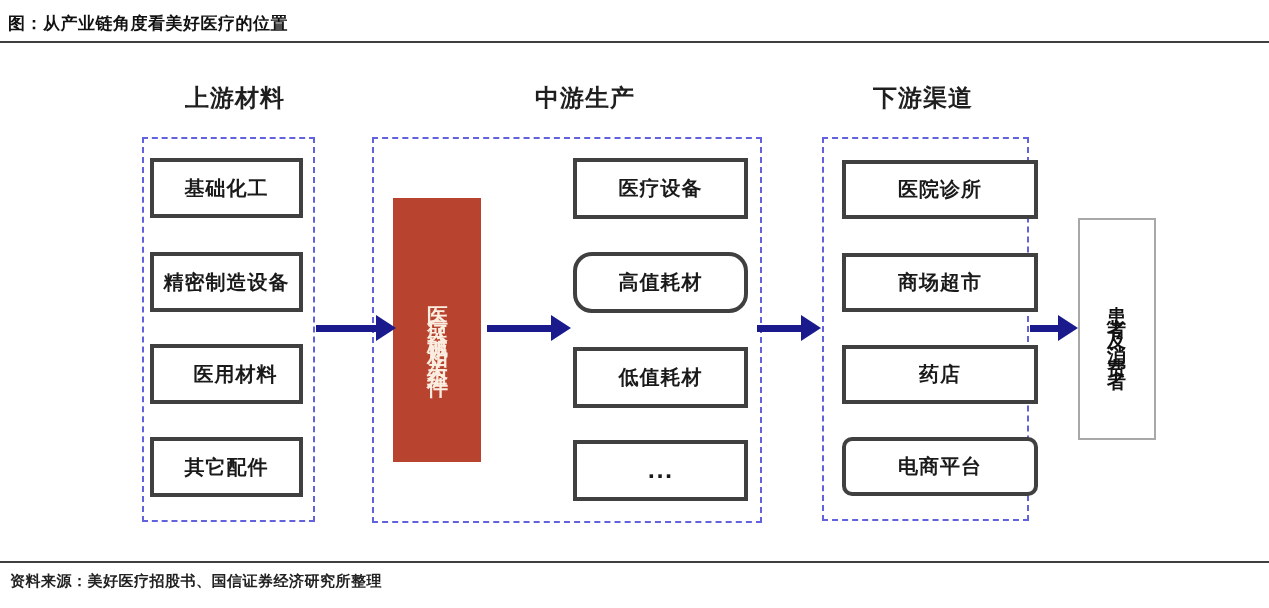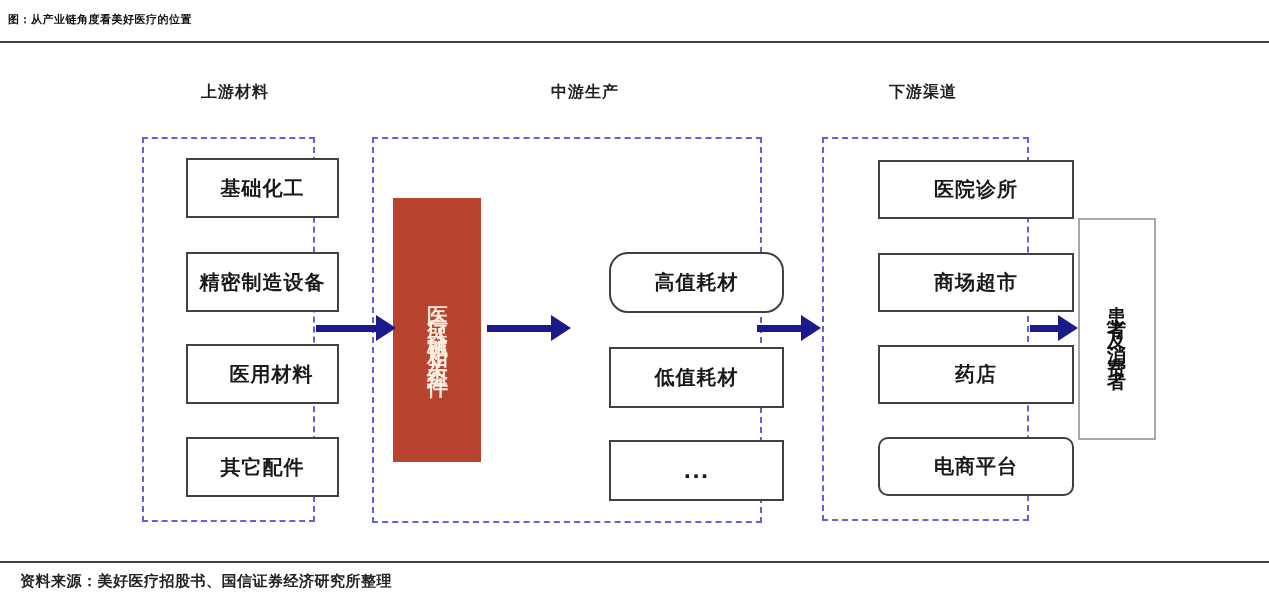--- a/index.html
+++ b/index.html
@@ -3,45 +3,45 @@
 <meta charset="utf-8">
 <style>
   html,body { margin:0; padding:0; background:#ffffff; }
   .page {
     position:relative; width:1269px; height:608px; background:#ffffff;
     font-family:"DejaVu Sans","Liberation Sans",sans-serif; overflow:hidden;
     color:#1a1a1a;
   }
   .fig-title {
     position:absolute; left:8px; top:12px;
-    font-size:11px; font-weight:bold; color:#111;
+    font-size:17px; font-weight:bold; color:#111;
     letter-spacing:0.5px;
   }
   .rule { position:absolute; left:0; width:1269px; height:2px; background:#3f3f3f; }
   .rule-top { top:41px; }
   .rule-bottom { top:561px; }
   .col-header {
     position:absolute; top:82px; width:170px;
-    font-size:16px; font-weight:bold; color:#1f1f1f; text-align:center;
+    font-size:24px; font-weight:bold; color:#1f1f1f; text-align:center;
     letter-spacing:1px;
   }
   .hdr-up   { left:150px; }
   .hdr-mid  { left:500px; }
   .hdr-down { left:838px; }
   .group {
     position:absolute; border:2px dashed #6262dd; background:transparent;
     box-sizing:border-box;
   }
   .grp-up   { left:142px; top:137px; width:173px; height:385px; }
   .grp-mid  { left:372px; top:137px; width:390px; height:386px; }
   .grp-down { left:822px; top:137px; width:207px; height:384px; }
   .node {
-    position:absolute; background:#ffffff; border:2px solid #404040;
+    position:absolute; background:#ffffff; border:4px solid #404040;
     box-sizing:border-box; display:flex; align-items:center; justify-content:center;
-    font-size:20px; font-weight:bold; color:#1a1a1a; letter-spacing:1px;margin-left:36px;
+    font-size:20px; font-weight:bold; color:#1a1a1a; letter-spacing:1px;
   }
   
   .up-n  { left:6px;  width:153px; height:60px; }
   .up-0 { top:19px; } .up-1 { top:113px; } .up-2 { top:205px;padding-left:18px; } .up-3 { top:298px; }
   
   .mid-n { left:199px; width:175px; height:61px; }
   .mid-0 { top:19px; } .mid-1 { top:113px;border-radius:19px; } .mid-2 { top:208px; } .mid-3 { top:301px; }
   
   .down-n { left:18px; width:196px; height:59px; }
   .down-0 { top:21px; } .down-1 { top:114px; } .down-2 { top:206px; } .down-3 { top:298px;border-radius:10px; }
@@ -71,21 +71,21 @@
     width:0; height:0;
     border-left:20px solid #1a1a8c;
     border-top:13px solid transparent;
     border-bottom:13px solid transparent;
   }
   .arr-1 { left:316px;  top:315px; width:80px; }
   .arr-2 { left:487px;  top:315px; width:84px; }
   .arr-3 { left:757px;  top:315px; width:64px; }
   .arr-4 { left:1030px; top:315px; width:48px; }
   .source-note {
-    position:absolute; left:20px; top:572px;
+    position:absolute; left:10px; top:572px;
     font-size:15px; font-weight:bold; color:#222; letter-spacing:0.5px;
   }
 </style>
 </head>
 <body>
 
 <div class="page">
 
   <div class="fig-title">图：从产业链角度看美好医疗的位置</div>
   <div class="rule rule-top"></div>
@@ -98,20 +98,21 @@
     <div class="node up-n up-0">基础化工</div>
     <div class="node up-n up-1">精密制造设备</div>
     <div class="node up-n up-2">医用材料</div>
     <div class="node up-n up-3">其它配件</div>
   </div>
 
   <div class="group grp-mid">
     <div class="highlight-box">
       <div class="vtext">医疗器械相关组件</div>
     </div>
+    <div class="node mid-n mid-0">医疗设备</div>
     <div class="node mid-n mid-1">高值耗材</div>
     <div class="node mid-n mid-2">低值耗材</div>
     <div class="node mid-n mid-3">...</div>
   </div>
 
   <div class="group grp-down">
     <div class="node down-n down-0">医院诊所</div>
     <div class="node down-n down-1">商场超市</div>
     <div class="node down-n down-2">药店</div>
     <div class="node down-n down-3">电商平台</div>

